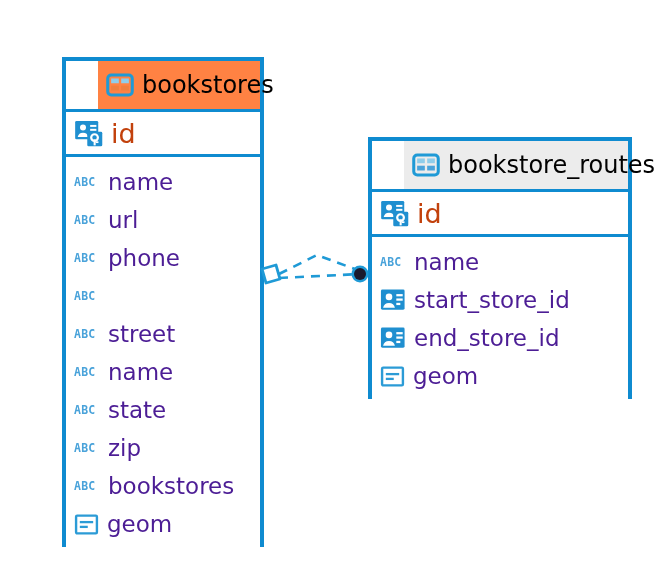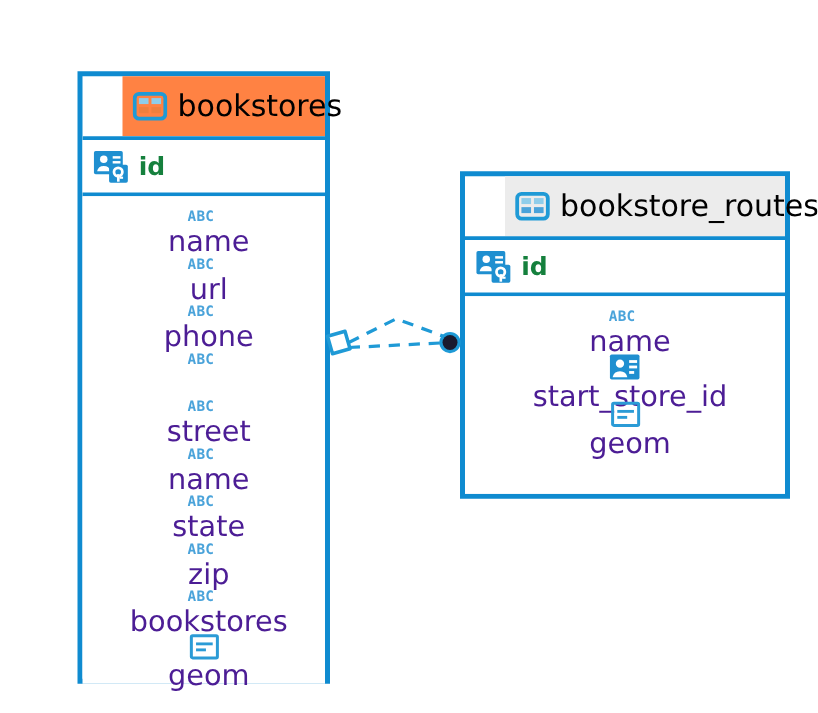--- a/index.html
+++ b/index.html
@@ -71,41 +71,40 @@
     align-items: center;
     box-sizing: border-box;
     padding: 0 8px;
     height: 48px;
     flex: 0 0 auto;
     border-top: 3px solid #0f8bd0;
     border-bottom: 3px solid #0f8bd0;
     background: #ffffff;
   }
   .pk-label {
-    font-size: 20px;
-    font-weight: bold;
-    color: #15803d;
+    font-size: 27px;
+    font-weight: normal;
+    color: #c2410c;
     margin-left: 7px;
     line-height: 1;
   }
 
   .fields {
     flex: 1 1 auto;
     padding: 6px 0 4px 0;
     box-sizing: border-box;
     background: #ffffff;
   }
 
   .field-row {
     display: flex;
     align-items: center;
     box-sizing: border-box;
     padding: 0 8px;
     height: 38px;
-    flex-direction: column;
   }
   .field-label {
     font-size: 23px;
     color: #4c1d95;
     margin-left: 8px;
     white-space: nowrap;
     line-height: 1;
   }
 
   
@@ -317,20 +316,33 @@
             <circle cx="7.6" cy="7.4" r="2.8" fill="#ffffff"></circle>
             <path d="M2.6 16.6 a5.1 5.1 0 0 1 10 0 z" fill="#ffffff"></path>
             <rect x="13.8" y="5" width="5.4" height="1.9" fill="#ffffff"></rect>
             <rect x="13.8" y="8.7" width="5.4" height="1.9" fill="#ffffff"></rect>
             <rect x="13.8" y="12.4" width="3.4" height="1.9" fill="#ffffff"></rect>
           </svg>
         </span>
         <span class="field-label">start_store_id</span>
       </div>
 
+      <div class="field-row">
+        <span class="icon icon-fk">
+          <svg viewBox="0 0 22 20" width="26" height="26">
+            <rect x="0.8" y="1.2" width="20" height="17" rx="1.2" fill="#1f8fd0"></rect>
+            <circle cx="7.6" cy="7.4" r="2.8" fill="#ffffff"></circle>
+            <path d="M2.6 16.6 a5.1 5.1 0 0 1 10 0 z" fill="#ffffff"></path>
+            <rect x="13.8" y="5" width="5.4" height="1.9" fill="#ffffff"></rect>
+            <rect x="13.8" y="8.7" width="5.4" height="1.9" fill="#ffffff"></rect>
+            <rect x="13.8" y="12.4" width="3.4" height="1.9" fill="#ffffff"></rect>
+          </svg>
+        </span>
+        <span class="field-label">end_store_id</span>
+      </div>
 
       <div class="field-row">
         <span class="icon icon-geom">
           <svg viewBox="0 0 24 24" width="25" height="25">
             <rect x="2" y="3.5" width="20" height="17" rx="1" fill="none" stroke="#2b9bd6" stroke-width="2.3"></rect>
             <rect x="5.6" y="8.6" width="12.8" height="2.2" fill="#2b9bd6"></rect>
             <rect x="5.6" y="13.2" width="7.6" height="2.2" fill="#2b9bd6"></rect>
           </svg>
         </span>
         <span class="field-label">geom</span>

